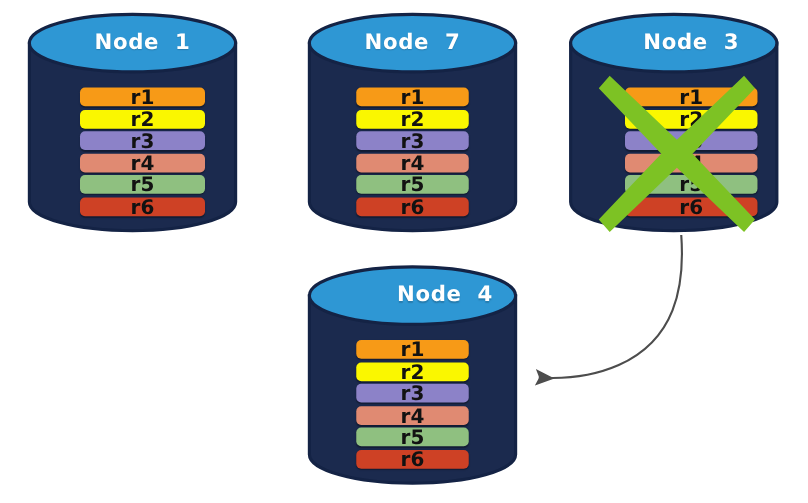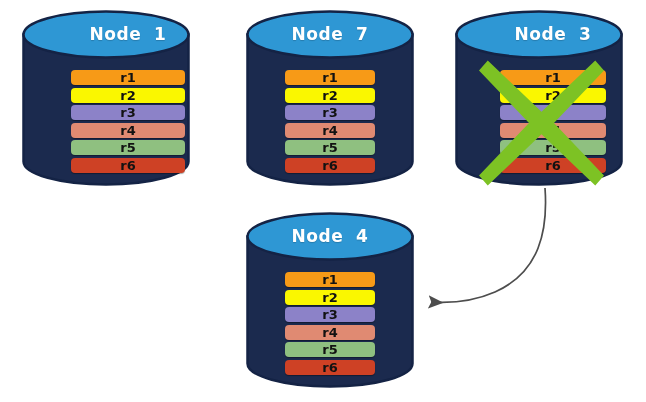--- a/index.html
+++ b/index.html
@@ -43,21 +43,21 @@
     position: absolute;
     display: flex;
     flex-direction: column;
   }
   .row-bar {
     height: 15px;
     margin-bottom: 2.5px;
     border-radius: 4px;
     color: #121212;
     font-weight: bold;
-    font-size: 13px;
+    font-size: 16px;
     line-height: 15px;
     text-align: center;
     box-shadow: 0 1px 1px rgba(0,0,0,0.35);
   }
   .row-bar:last-child { margin-bottom: 0; }
 
   
   .x-overlay {
     position: absolute;
     pointer-events: none;
@@ -73,21 +73,21 @@
     pointer-events: none;
     overflow: visible;
   }
 </style>
 </head>
 <body>
 
 <div id="canvas">
 
   <div id="nodes-layer">
-      <div class="node" style="left: 22px; top: 10px; width: 184px; height: 176px; padding-left: 28px;">
+      <div class="node" style="left: 22px; top: 10px; width: 184px; height: 176px;">
         <svg class="node-svg" width="168" height="176" viewBox="0 0 168 176">
           <path d="M 1.5 24.5 L 1.5 151.5 A 82.5 23 0 0 0 166.5 151.5 L 166.5 24.5 Z" fill="#1B2A4E" stroke="#142345" stroke-width="2.5"></path>
           <ellipse cx="84" cy="24.5" rx="82.5" ry="23" fill="#2E97D4" stroke="#142345" stroke-width="2.5"></ellipse>
         </svg>
         <div class="node-title" style="top: 13.5px;">Node  1</div>
         <div class="rows" style="left: 23%; width: 54%; top: 60px;">
           <div class="row-bar" style="background: rgb(247, 154, 23);">r1</div>
           <div class="row-bar" style="background: rgb(250, 247, 0);">r2</div>
           <div class="row-bar" style="background: rgb(140, 130, 200);">r3</div>
           <div class="row-bar" style="background: rgb(224, 138, 114);">r4</div>
@@ -126,21 +126,21 @@
         </div>
         <svg class="x-overlay" width="125" height="130" viewBox="0 0 100 100" style="left: 23.5px; top: 48px;">
           <path d="M 7 0 L 50 41 L 93 0 L 100 8 L 60 50 L 100 92 L 93 100 L 50 59 L 7 100 L 0 92 L 40 50 L 0 8 Z" fill="#7DC224"></path>
         </svg>
       </div>
       <div class="node" style="left: 246px; top: 212px; width: 168px; height: 176px;">
         <svg class="node-svg" width="168" height="176" viewBox="0 0 168 176">
           <path d="M 1.5 24.5 L 1.5 151.5 A 82.5 23 0 0 0 166.5 151.5 L 166.5 24.5 Z" fill="#1B2A4E" stroke="#142345" stroke-width="2.5"></path>
           <ellipse cx="84" cy="24.5" rx="82.5" ry="23" fill="#2E97D4" stroke="#142345" stroke-width="2.5"></ellipse>
         </svg>
-        <div class="node-title" style="top: 13.5px;">Node  4</div>
+        <div class="node-title" style="top: 13.5px; padding-left: 26px;">Node  4</div>
         <div class="rows" style="left: 23%; width: 54%; top: 60px;">
           <div class="row-bar" style="background: rgb(247, 154, 23);">r1</div>
           <div class="row-bar" style="background: rgb(250, 247, 0);">r2</div>
           <div class="row-bar" style="background: rgb(140, 130, 200);">r3</div>
           <div class="row-bar" style="background: rgb(224, 138, 114);">r4</div>
           <div class="row-bar" style="background: rgb(143, 192, 128);">r5</div>
           <div class="row-bar" style="background: rgb(206, 65, 37);">r6</div>
         </div>
       </div>
     </div>

